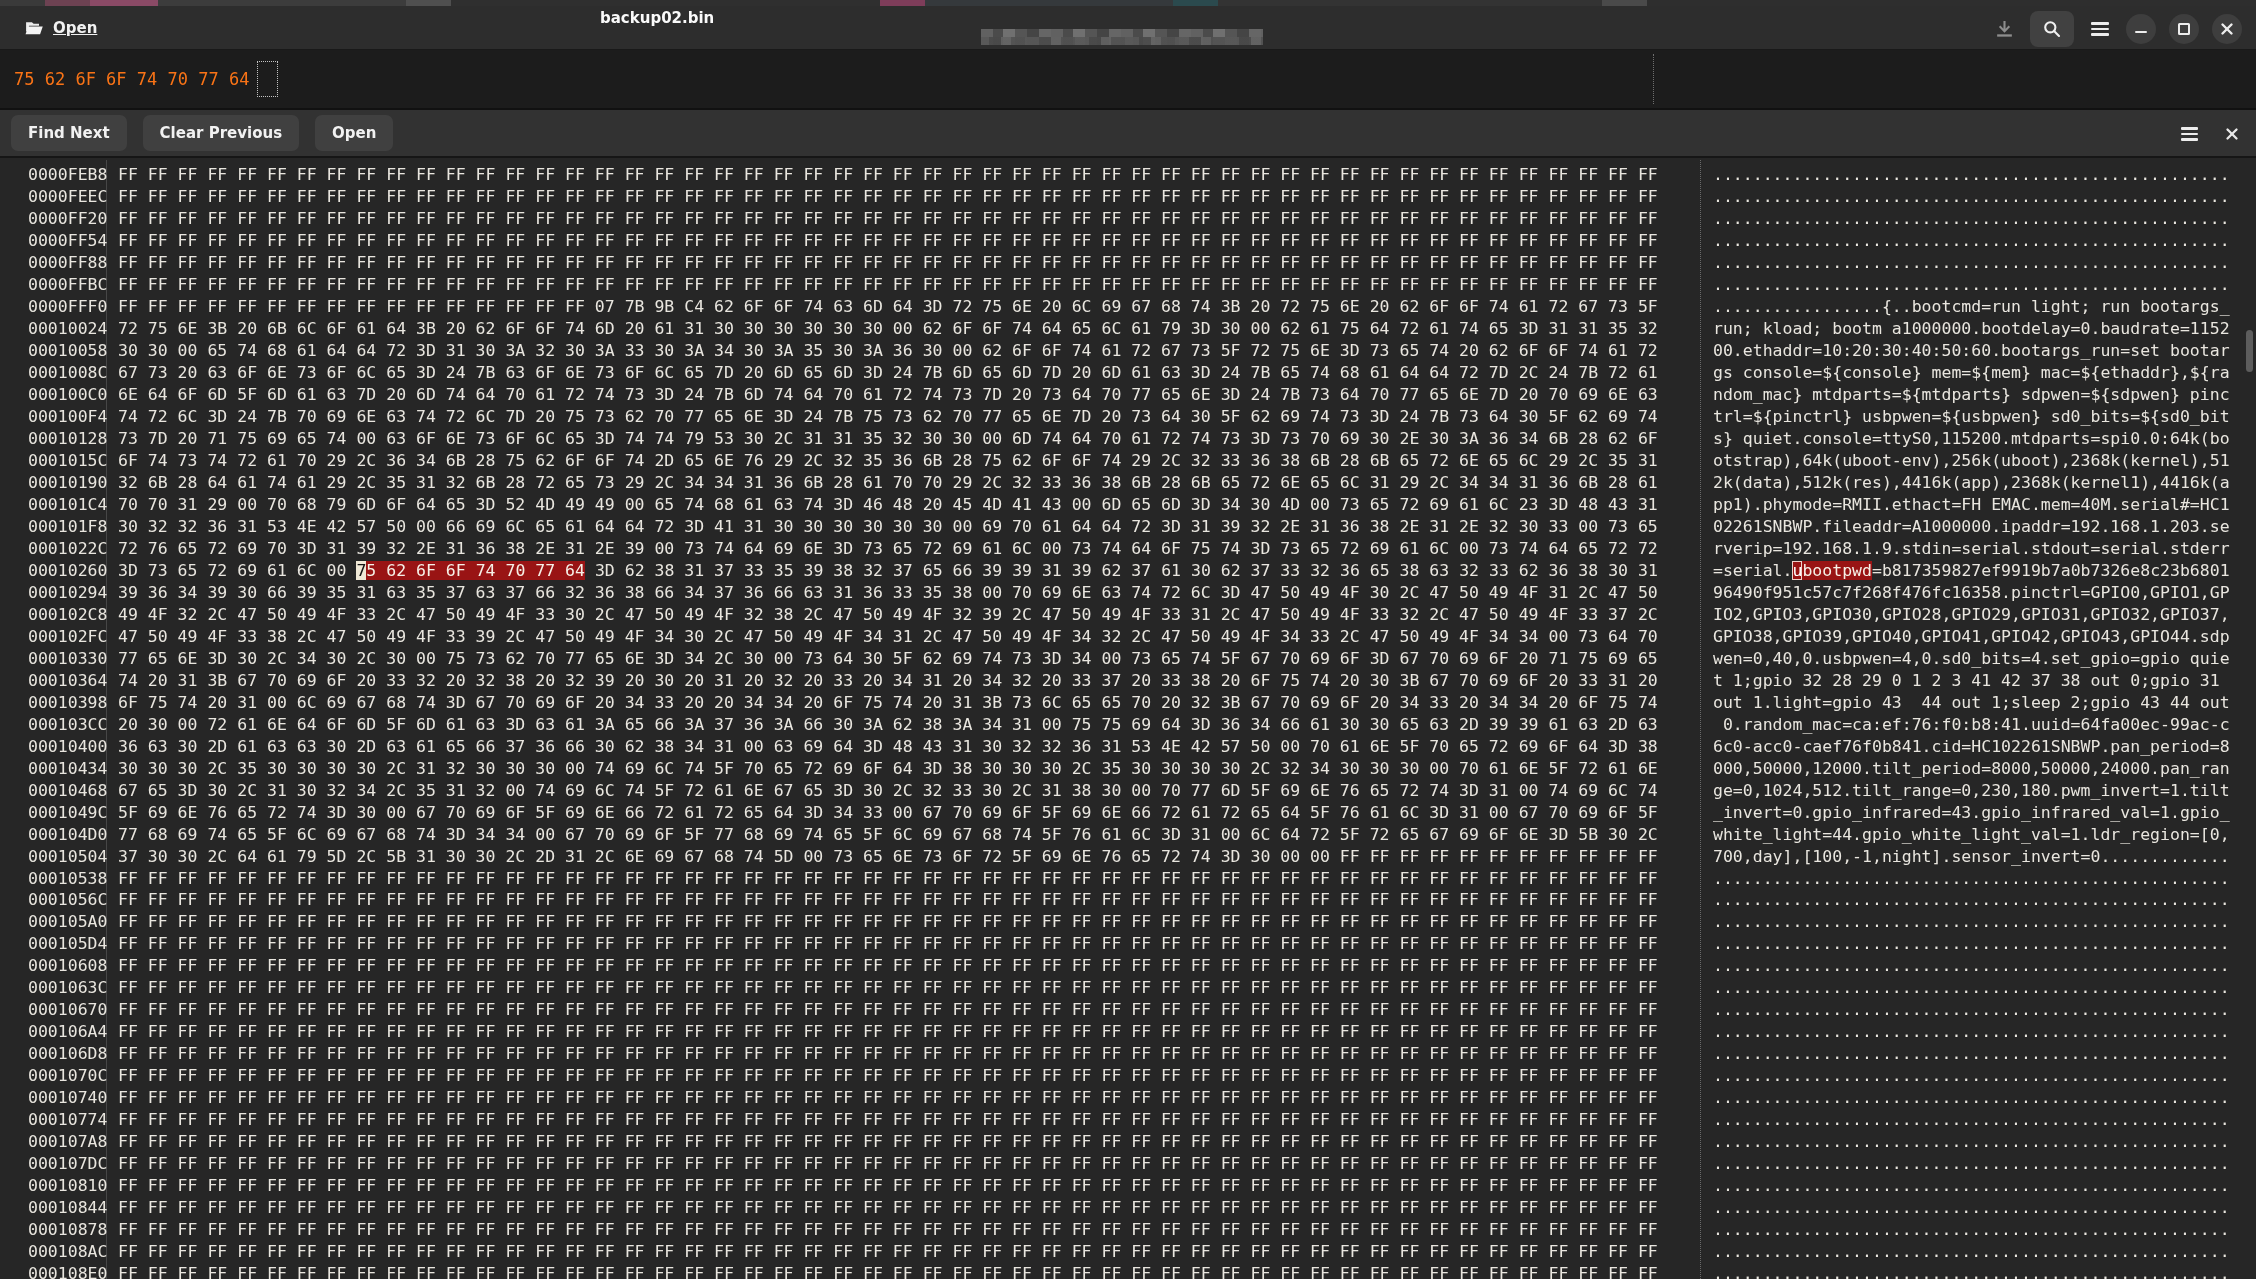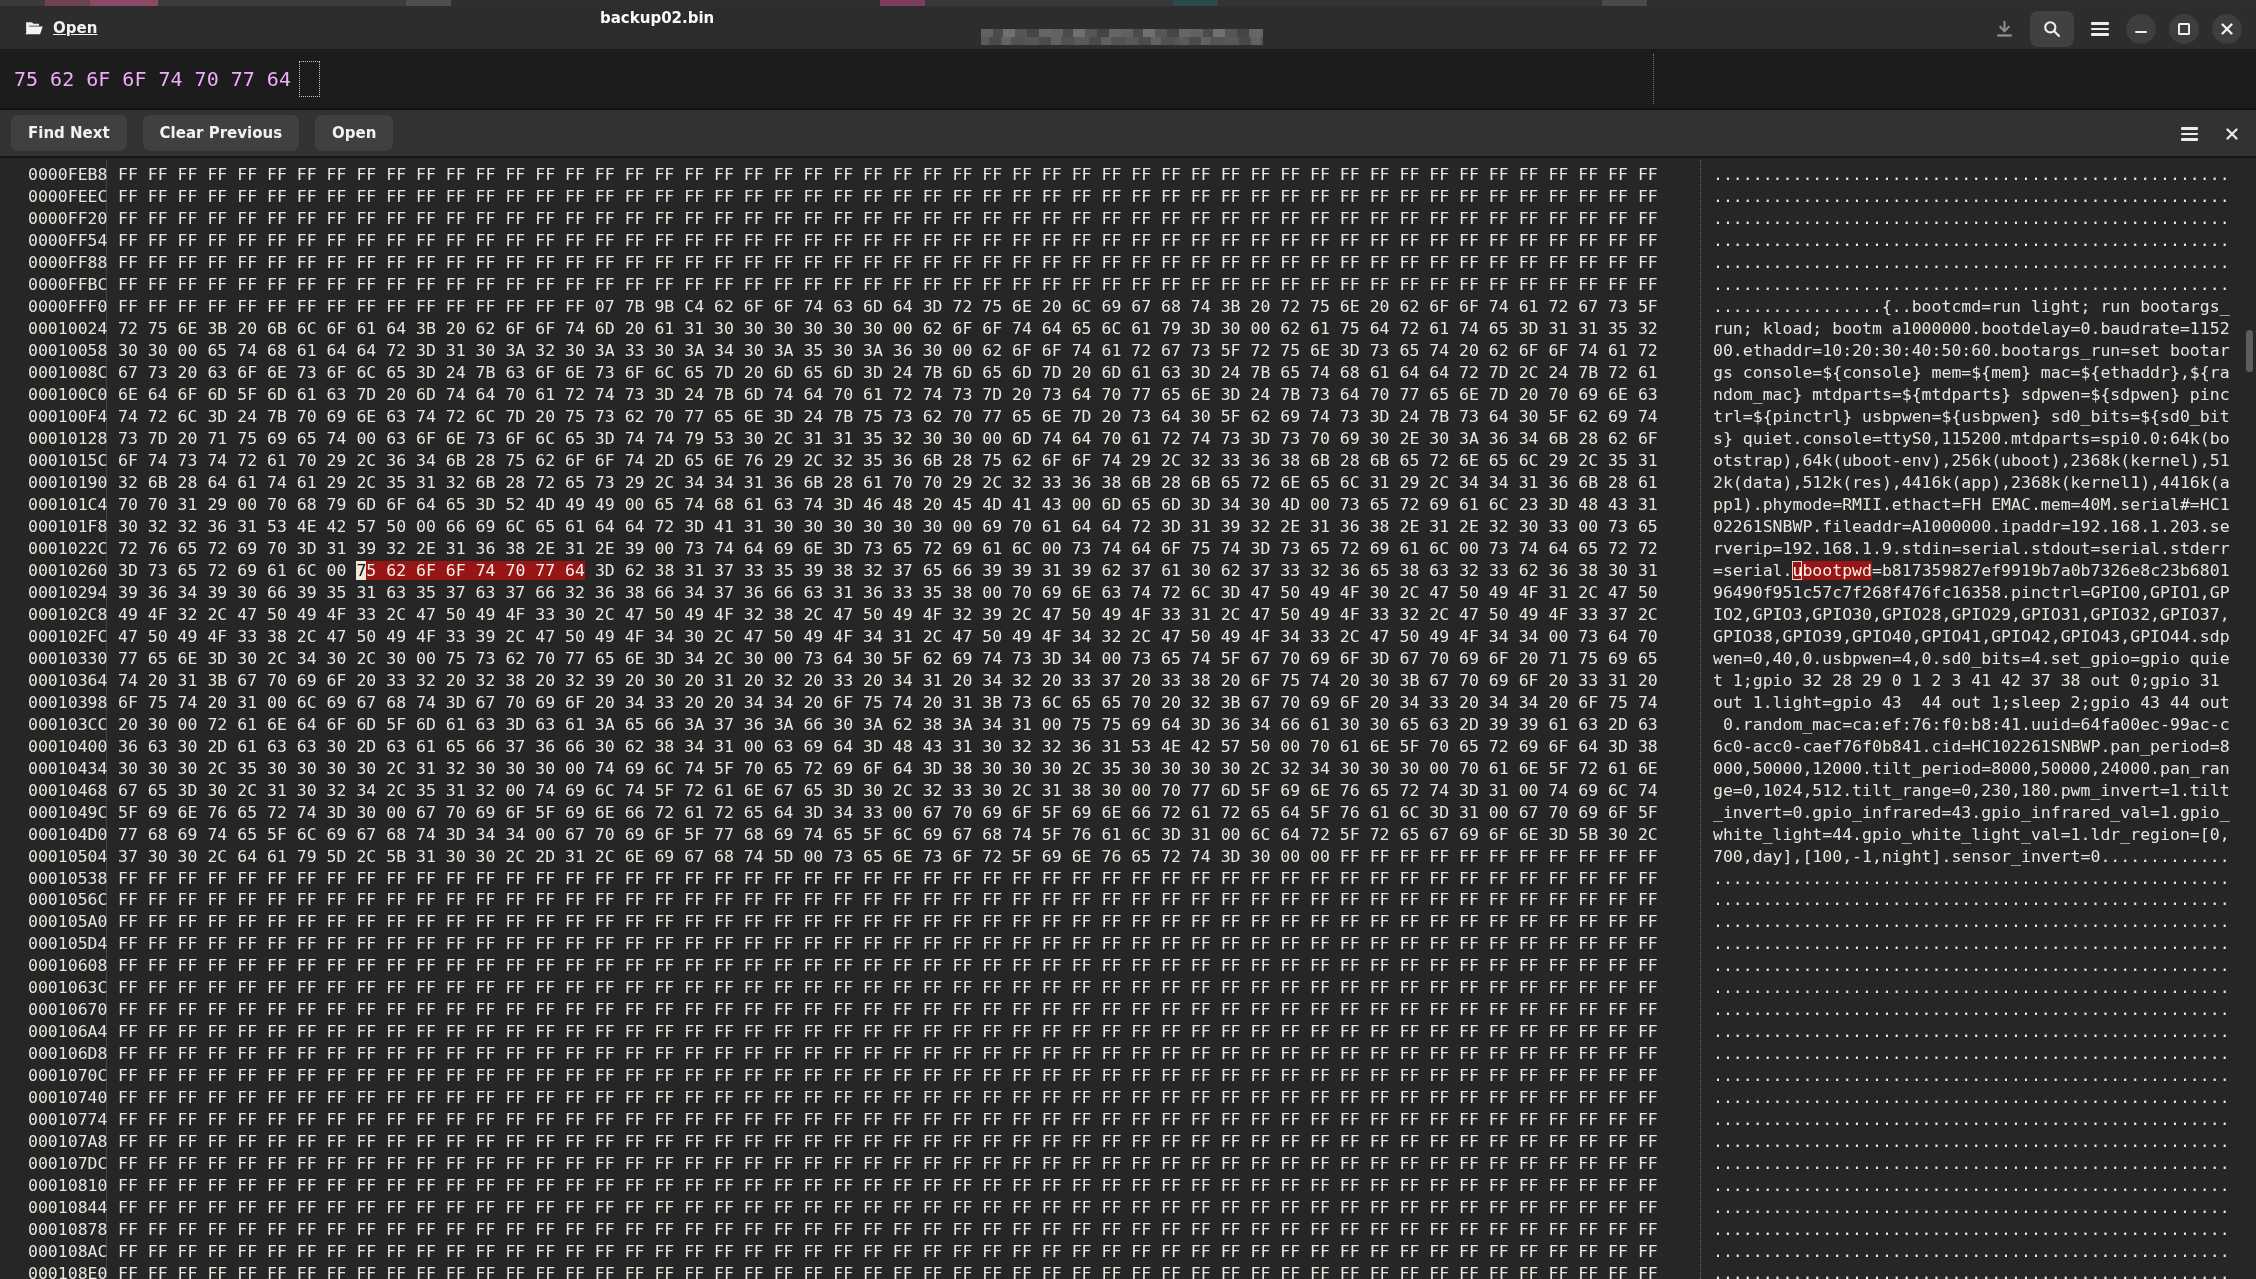--- a/index.html
+++ b/index.html
@@ -31,21 +31,21 @@
   .circle{width:30px;height:30px;border-radius:50%;background:#3e3e3e;display:flex;align-items:center;justify-content:center;}
   .min-glyph{width:12px;height:2.6px;background:#ededed;border-radius:1px;transform:translateY(3px);}
   .max-glyph{width:8px;height:8px;border:2px solid #ededed;border-radius:1.5px;}
 
   
   #searchrow{position:absolute;top:50px;left:0;right:0;height:58px;background:#1c1c1c;border-bottom:2px solid #111111;}
   .mono{font-family:"DejaVu Sans Mono","Liberation Mono",monospace;}
   .sr-input{position:absolute;top:0;height:100%;display:flex;align-items:center;}
   #sr-hex{left:0;width:1653px;padding-left:14px;box-sizing:border-box;}
   #sr-ascii{left:1654px;right:12px;padding-left:11px;}
-  .q{font-size:20px;color:#f0abfc;}
+  .q{font-size:17px;color:#f97316;}
   .cbox{width:19px;height:34px;border:1px dotted #c4c4c4;margin-left:8px;}
   .sr-divider{position:absolute;left:1653px;top:4px;bottom:4px;border-left:1px dotted #6f6f6f;}
 
   
   #findbar{position:absolute;top:110px;left:0;right:0;height:48px;background:#323232;
     border-bottom:2px solid #161616;display:flex;align-items:center;gap:16px;padding-left:11px;box-sizing:border-box;}
   .fbtn{height:36px;padding:0 17px;border-radius:7px;background:#404040;color:#f2f2f2;
     font-weight:bold;font-size:15px;display:flex;align-items:center;}
   .fb-right{position:absolute;right:17px;top:0;height:48px;display:flex;gap:27px;align-items:center;}
   .hamburger.small i{width:17px;height:2.5px;}

